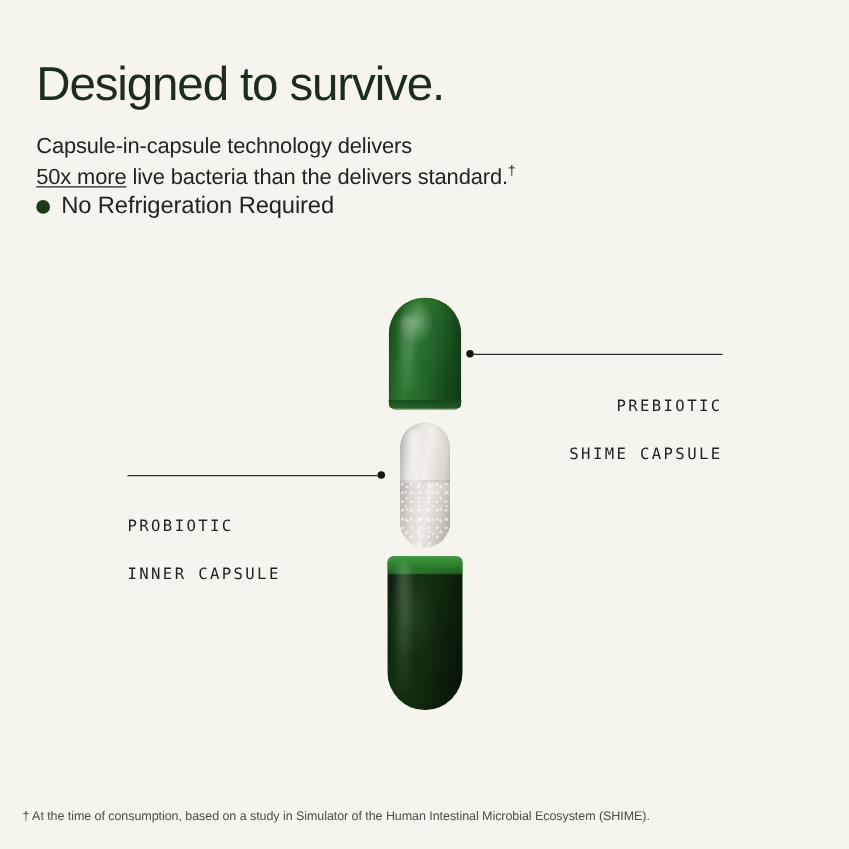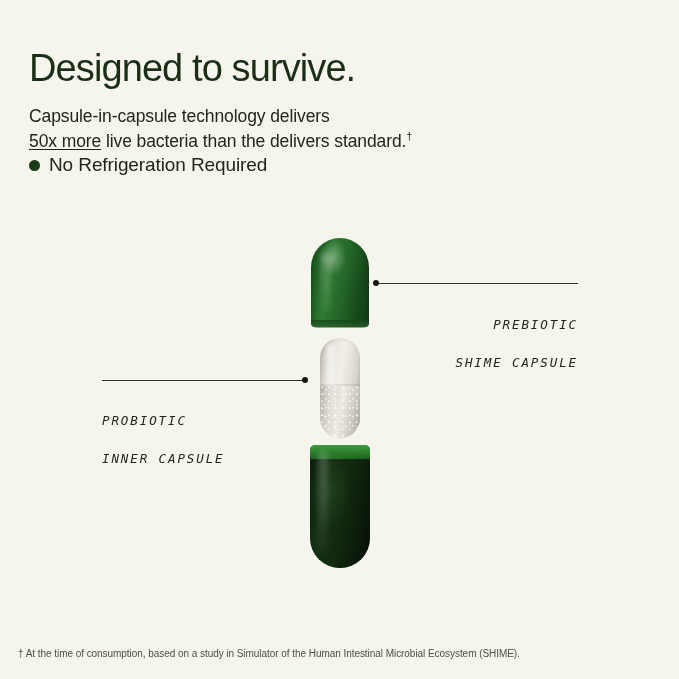--- a/index.html
+++ b/index.html
@@ -80,21 +80,20 @@
   }
 
   
   .diagram {
     position: absolute;
     left: 0;
     top: 0;
     width: 679px;
     height: 679px;
     pointer-events: none;
-    font-style: italic;
   }
 
   
   .cap-top {
     position: absolute;
     left: 311px;
     top: 238px;
     width: 58px;
     height: 89px;
     border-radius: 29px 29px 4px 4px;

